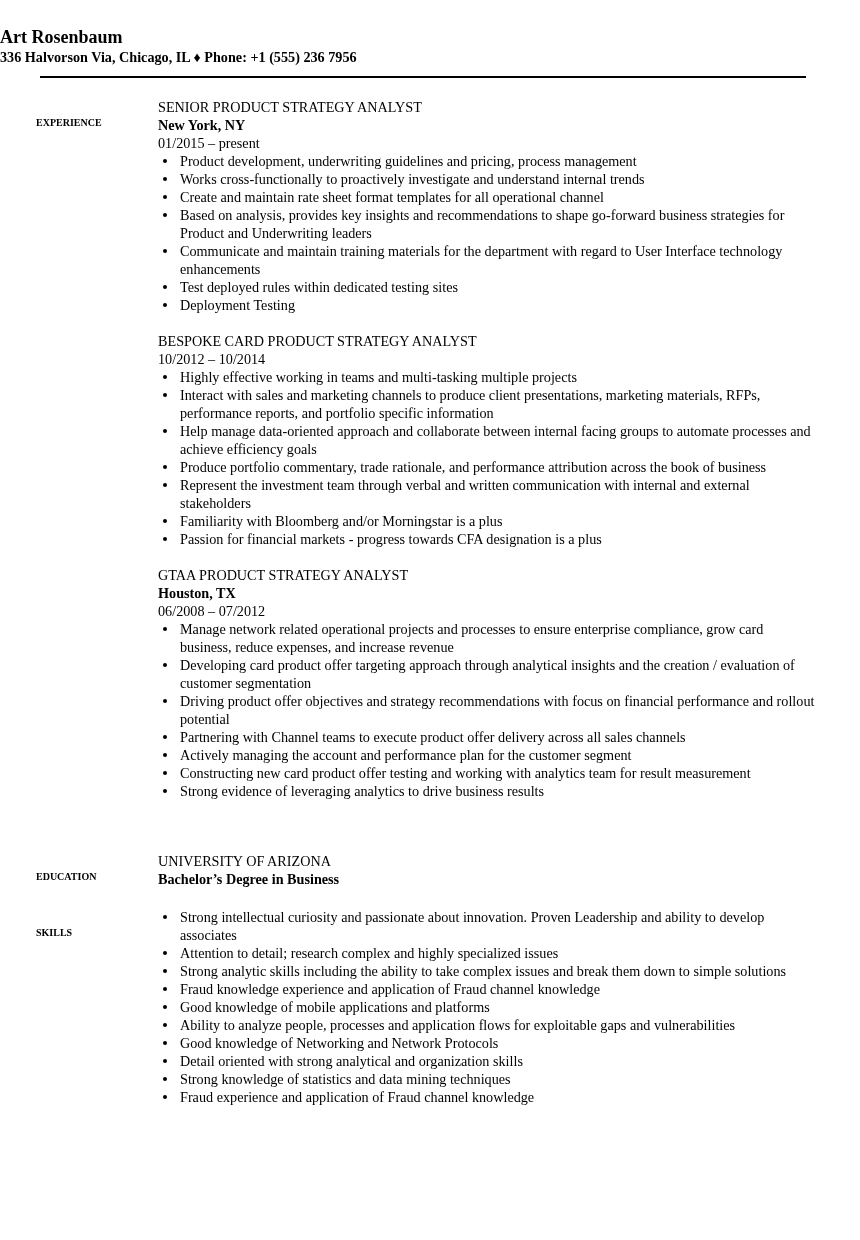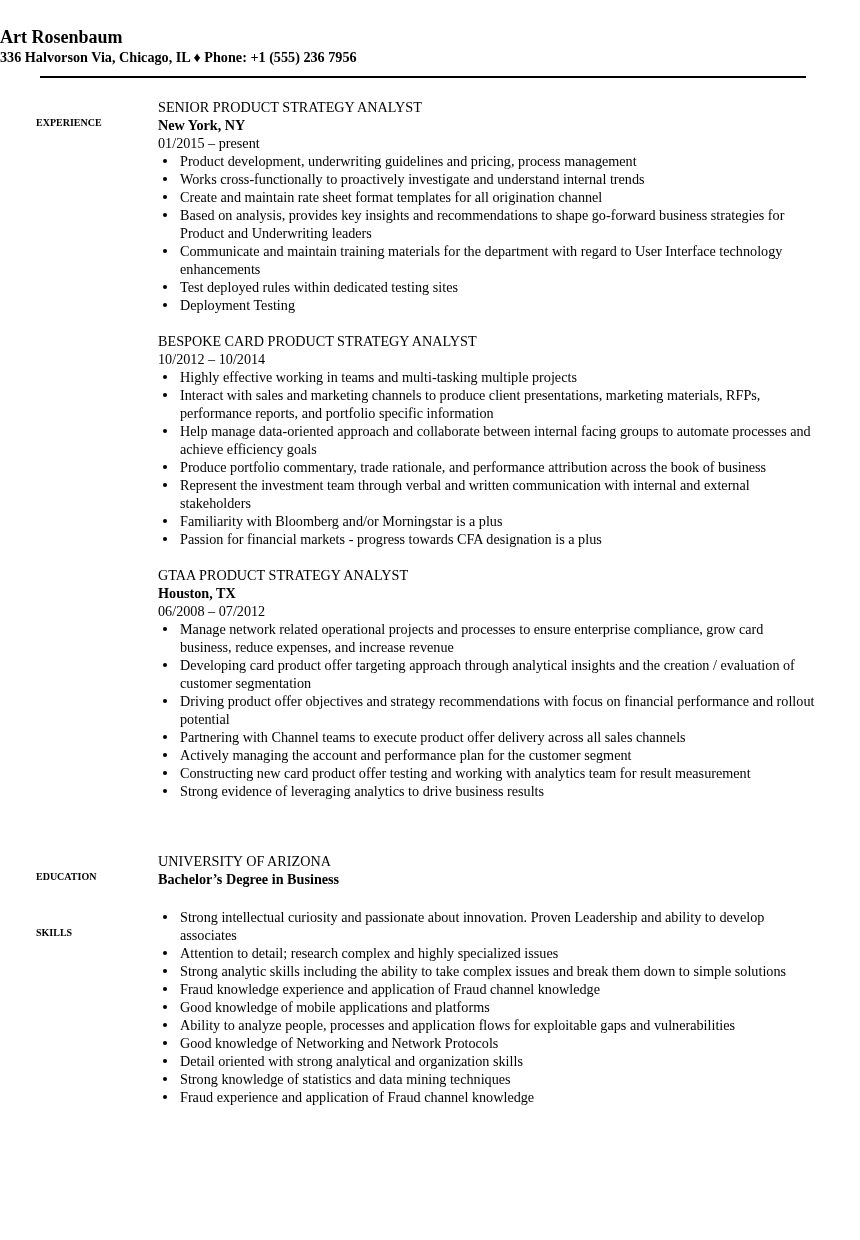--- a/index.html
+++ b/index.html
@@ -38,21 +38,21 @@
   <div class="sec-label">EXPERIENCE</div>
   <div class="sec-body">
 
     <div class="job">
       <div class="job-title">SENIOR PRODUCT STRATEGY ANALYST</div>
       <div class="job-loc">New York, NY</div>
       <div>01/2015 – present</div>
       <ul>
         <li>Product development, underwriting guidelines and pricing, process management</li>
         <li>Works cross-functionally to proactively investigate and understand internal trends</li>
-        <li>Create and maintain rate sheet format templates for all origination channel</li>
+        <li>Create and maintain rate sheet format templates for all operational channel</li>
         <li>Based on analysis, provides key insights and recommendations to shape go-forward business strategies for Product and Underwriting leaders</li>
         <li>Communicate and maintain training materials for the department with regard to User Interface technology enhancements</li>
         <li>Test deployed rules within dedicated testing sites</li>
         <li>Deployment Testing</li>
       </ul>
     </div>
 
     <div class="job">
       <div class="job-title">BESPOKE CARD PRODUCT STRATEGY ANALYST</div>
       <div>10/2012 – 10/2014</div>

